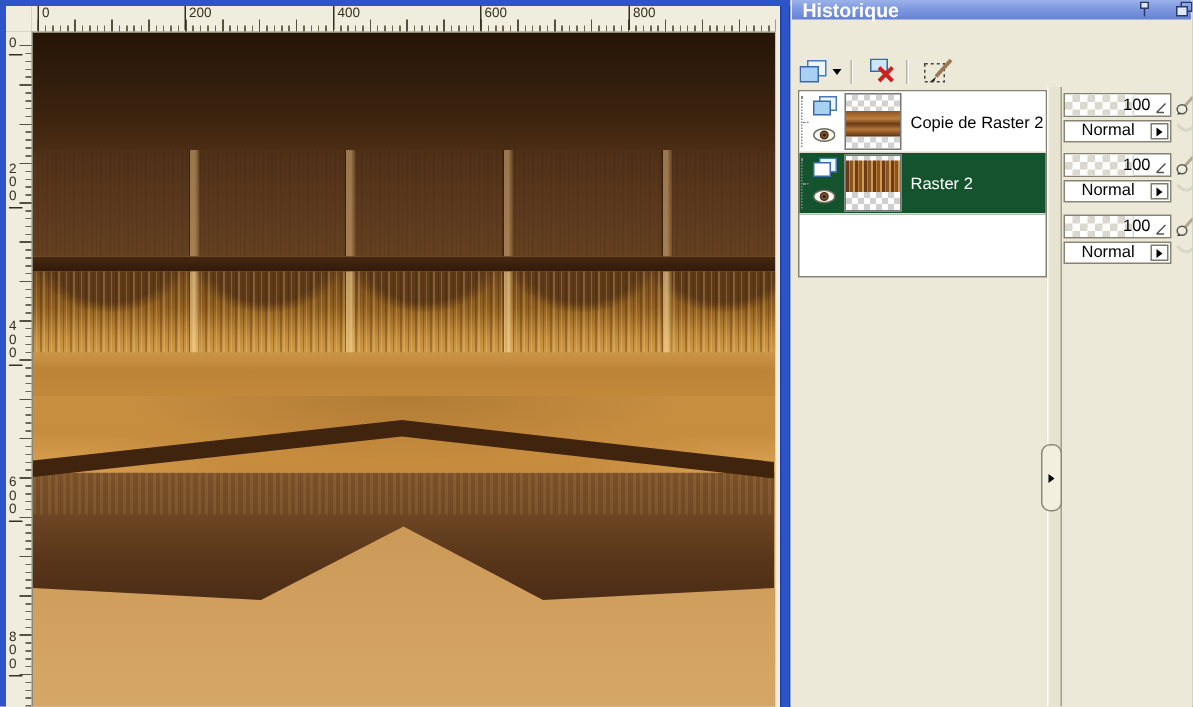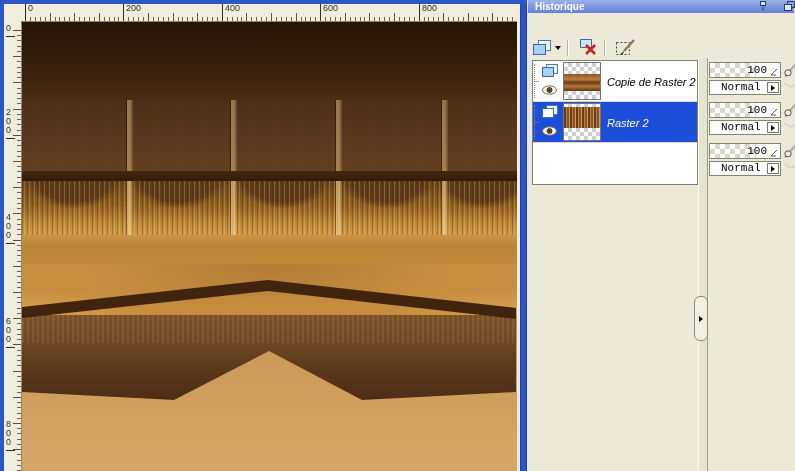--- a/index.html
+++ b/index.html
@@ -68,41 +68,41 @@
       repeating-linear-gradient(90deg,rgba(255,210,140,.1) 0 2px,transparent 2px 5px),
       linear-gradient(180deg,#7b5129 0%,#6f4824 30%,#5a371b 65%,#4b2c15 100%);
     background-size:100% 28px,100% 100%;background-repeat:no-repeat;}
   .chevron{position:absolute;left:0;top:0;width:495px;height:449px;background:#40240e;
     clip-path:polygon(0px 285px,246px 258px,494px 286px,494px 297px,246px 269px,0px 296px);}
   #win-gap{position:absolute;left:513px;top:0;width:3px;height:471px;background:#f0edde;}
   #win-right-border{position:absolute;left:516px;top:0;width:7px;height:471px;background:#2d55c8;border-left:1px solid #1d3fae;border-right:1px solid #1d3fae;box-sizing:border-box;}
 
   
   #panels{position:absolute;left:527px;top:0;width:268px;height:471px;background:#ece9d8;overflow:hidden;}
-  .phdr{position:absolute;left:1px;width:266px;color:#fff;font-weight:bold;font-size:10px;
+  .phdr{position:absolute;left:1px;width:266px;color:#fff;font-weight:bold;font-size:13px;
     background:linear-gradient(180deg,#9cb2ea 0%,#7f99e0 45%,#6581d5 100%);
     display:flex;align-items:center;padding-left:7px;box-sizing:border-box;}
   #hdr-historique{top:0;height:13px;}
   #hdr-calques{top:21px;height:15px;border-radius:3px 3px 0 0;}
   .hicon{position:absolute;top:1px;}
   .pin{width:10px;height:11px;}
   .p1{left:230px}.p2{left:256px}
 
   
   #layers-toolbar{position:absolute;left:1px;top:36px;width:266px;height:23px;display:flex;align-items:center;}
   .tbtn{height:20px;display:flex;align-items:center;padding:0 2px;margin-left:3px;}
   .tsep{width:1px;height:16px;background:#b8b4a0;border-right:1px solid #fff;margin:0 4px;}
   .tri-down{width:0;height:0;border-left:3px solid transparent;border-right:3px solid transparent;border-top:4px solid #000;margin-left:3px;}
   .tri-right{width:0;height:0;border-top:3px solid transparent;border-bottom:3px solid transparent;border-left:4px solid #000;}
 
   
   #layer-list{position:absolute;left:5px;top:60px;width:166px;height:125px;background:#fff;border:1px solid #828177;box-sizing:border-box;}
-  .lrow{position:absolute;left:0;width:164px;height:41px;background:#fff;border-bottom:1px solid #dedacb;box-sizing:border-box;font-style:italic;}
+  .lrow{position:absolute;left:0;width:164px;height:41px;background:#fff;border-bottom:1px solid #dedacb;box-sizing:border-box;}
   .r0{top:0}.r1{top:41px}.r2{top:82px}
-  .lrow.selected{background:#1d4ed8;}
+  .lrow.selected{background:#14532d;}
   .bracket{position:absolute;left:1px;top:3px;bottom:3px;width:5px;border-left:1px dotted #888;}
   .bracket::before{content:"";position:absolute;left:0;top:50%;width:4px;border-top:1px dotted #888;}
   .licon{position:absolute;left:9px;top:3px;width:17px;height:15px;}
   .leye{position:absolute;left:9px;top:24px;width:15px;height:10px;cursor:pointer;}
   .lthumb{position:absolute;left:30px;top:1px;width:38px;height:38px;border:1px solid #777;box-sizing:border-box;
     background-color:#fff;
     background-image:linear-gradient(45deg,#cfcfcf 25%,transparent 25% 75%,#cfcfcf 75%),
                      linear-gradient(45deg,#cfcfcf 25%,transparent 25% 75%,#cfcfcf 75%);
     background-size:8px 8px;background-position:0 0,4px 4px;}
   .lname{position:absolute;left:74px;top:0;height:41px;display:flex;align-items:center;font-size:11px;color:#000;white-space:nowrap;}
@@ -119,21 +119,21 @@
   #wm1{font-size:17px;letter-spacing:1px;}
   #wm2{font-size:11px;margin-top:3px;}
 
   
   #splitter{position:absolute;left:171px;top:58px;bottom:0;width:8px;background:#e6e3d1;
     border-left:1px solid #fdfcf5;border-right:1px solid #a19e8b;}
   #split-handle{position:absolute;left:167px;top:296px;width:12px;height:43px;border:1px solid #8a8878;border-radius:6px;
     background:#f2efdf;display:flex;align-items:center;justify-content:center;cursor:pointer;}
 
   
-  .grp{position:absolute;left:181px;width:87px;height:36px;font-family:Liberation Mono, monospace;}
+  .grp{position:absolute;left:181px;width:87px;height:36px;}
   .g0{top:62px}.g1{top:102px}.g2{top:143px}
   .opbox{position:absolute;left:1px;top:0;width:72px;height:16px;border:1px solid #858373;background:#fff;box-sizing:border-box;}
   .opchecker{position:absolute;left:0;top:0;bottom:0;width:46px;
     background-color:#fff;
     background-image:linear-gradient(45deg,#d9d6cb 25%,transparent 25% 75%,#d9d6cb 75%),
                      linear-gradient(45deg,#d9d6cb 25%,transparent 25% 75%,#d9d6cb 75%);
     background-size:10px 10px;background-position:0 0,5px 5px;}
   .opval{position:absolute;right:13px;top:1px;font-size:11px;color:#000;}
   .opcorner{position:absolute;right:2px;bottom:1px;}
   .ddbox{position:absolute;left:1px;top:18px;width:72px;height:15px;border:1px solid #858373;background:#fff;box-sizing:border-box;}

